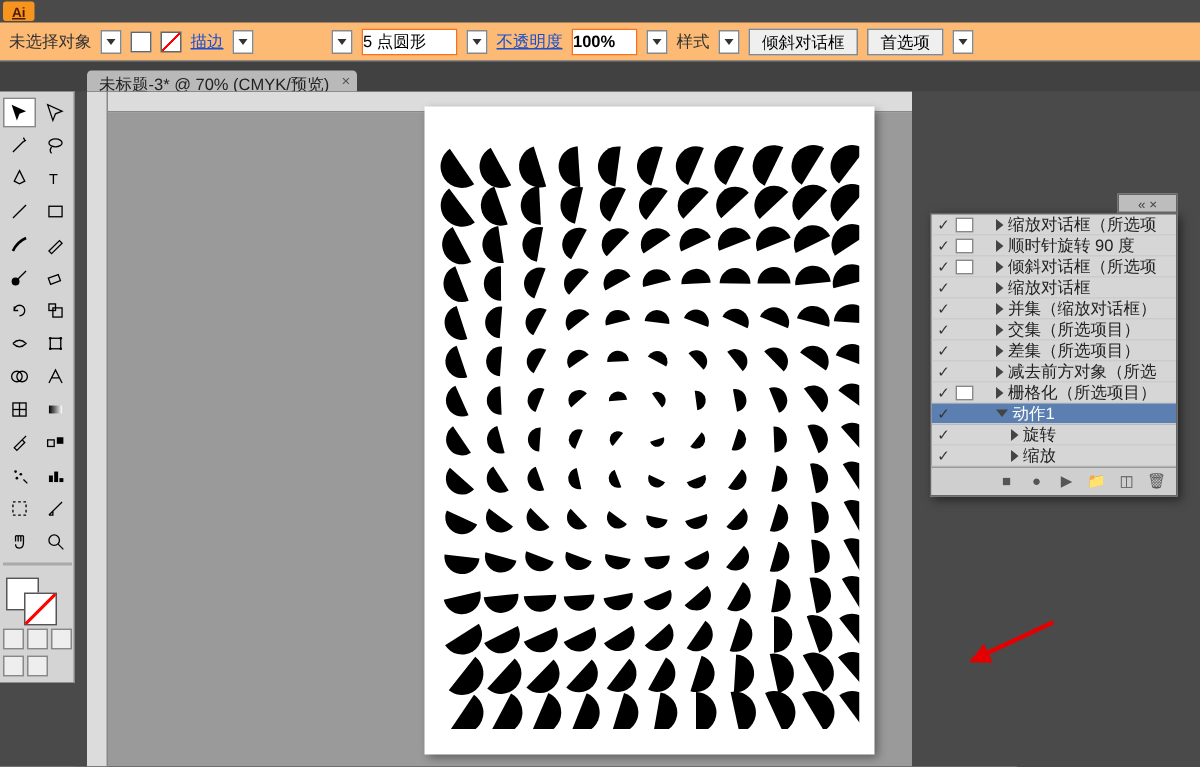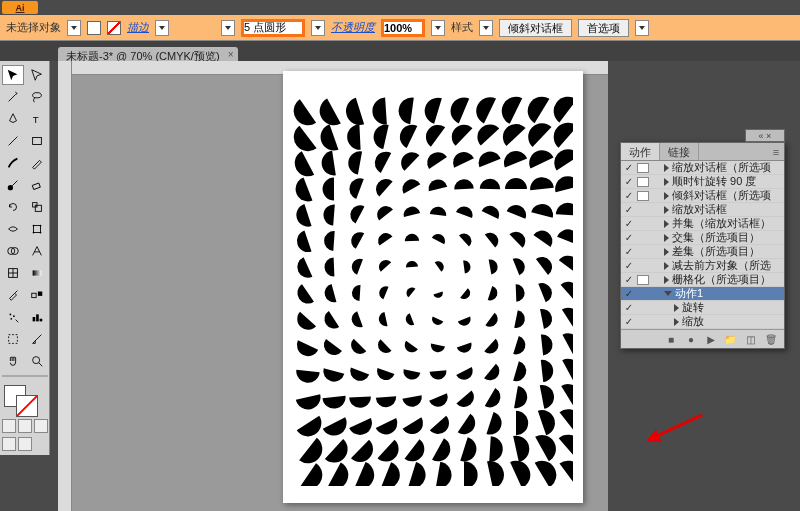--- a/index.html
+++ b/index.html
@@ -1,29 +1,29 @@
 <!DOCTYPE html>
 <html><head>
 <meta charset="utf-8">
 <style>
 * { margin: 0; padding: 0; box-sizing: border-box; font-family: "Microsoft YaHei", sans-serif; font-size: 11px; }
 body { width: 800px; height: 511px; background: #4a4a4a; overflow: hidden; position: relative; }
 
 
 .app-header { background: #4a4a4a; color: #ccc; height: 15px; display: flex; align-items: center; padding-left: 2px; }
-.app-logo { width: 36px; height: 13px; background: #f7941e; color: #4a1a00; font-weight: bold; font-size: 9px; display: flex; align-items: center; justify-content: center; border-radius: 2px; margin-right: 4px; text-decoration: underline; }
+.app-logo { width: 21px; height: 13px; background: #f7941e; color: #4a1a00; font-weight: bold; font-size: 9px; display: flex; align-items: center; justify-content: center; border-radius: 2px; margin-right: 4px; text-decoration: underline; }
 .menu-bar { display: flex; gap: 8px; color: #ddd; font-size: 11px; }
 .menu-item { cursor: pointer; }
 
 
 .options-bar { background: #fdba74; height: 26px; border-bottom: 1px solid #888; display: flex; align-items: center; padding: 0 6px; gap: 6px; color: #333; }
 .options-bar .label { color: #333; }
 .options-bar .swatch { width: 14px; height: 14px; border: 1px solid #666; }
-.options-bar select, .options-bar input { font-size: 11px; height: 18px; background: #fff; border: 3px solid #f97316; }
-.link-blue { color: #1a4fd0; text-decoration: underline; font-style: italic; }
+.options-bar select, .options-bar input { font-size: 11px; height: 18px; background: #fff; border: 1px solid #f97316; }
+.link-blue { color: #1a4fd0; text-decoration: underline; }
 
 
 .doc-tab-row { background: #414141; height: 20px; display: flex; align-items: flex-end; padding-left: 58px; }
 .doc-tab { background: #b9b9b9; height: 14px; padding: 2px 18px 0 8px; font-size: 11px; color: #222; border-radius: 3px 3px 0 0; position: relative; }
 .doc-tab .close { position: absolute; right: 4px; top: 2px; font-size: 10px; color: #555; }
 
 
 .toolbox { position: absolute; left: 0; top: 61px; width: 50px; background: #d4d4d4; border-right: 1px solid #888; padding: 4px 2px; }
 .tool-grid { display: grid; grid-template-columns: 1fr 1fr; gap: 2px; }
 .tool { width: 22px; height: 20px; display: flex; align-items: center; justify-content: center; border: 1px solid transparent; cursor: pointer; }
@@ -505,25 +505,20 @@
             <g id="swirl"></g>
           </g>
 
         </svg>
       </div>
     </div>
   </div>
 
   <div class="actions-panel">
     <div class="panel-close">« ×</div>
-    <div class="panel-tabs">
-      <div class="ptab active">动作</div>
-      <div class="ptab">链接</div>
-      <div class="panel-menu">≡</div>
-    </div>
     <div class="action-list" id="action-list">
         <div class="action-row">
           <span class="chk">✓</span>
           <span class="sq"></span>
           <span class="indent"></span>
           <span class="tri"></span>
           <span>缩放对话框（所选项</span>
         </div>
         <div class="action-row">
           <span class="chk">✓</span>

